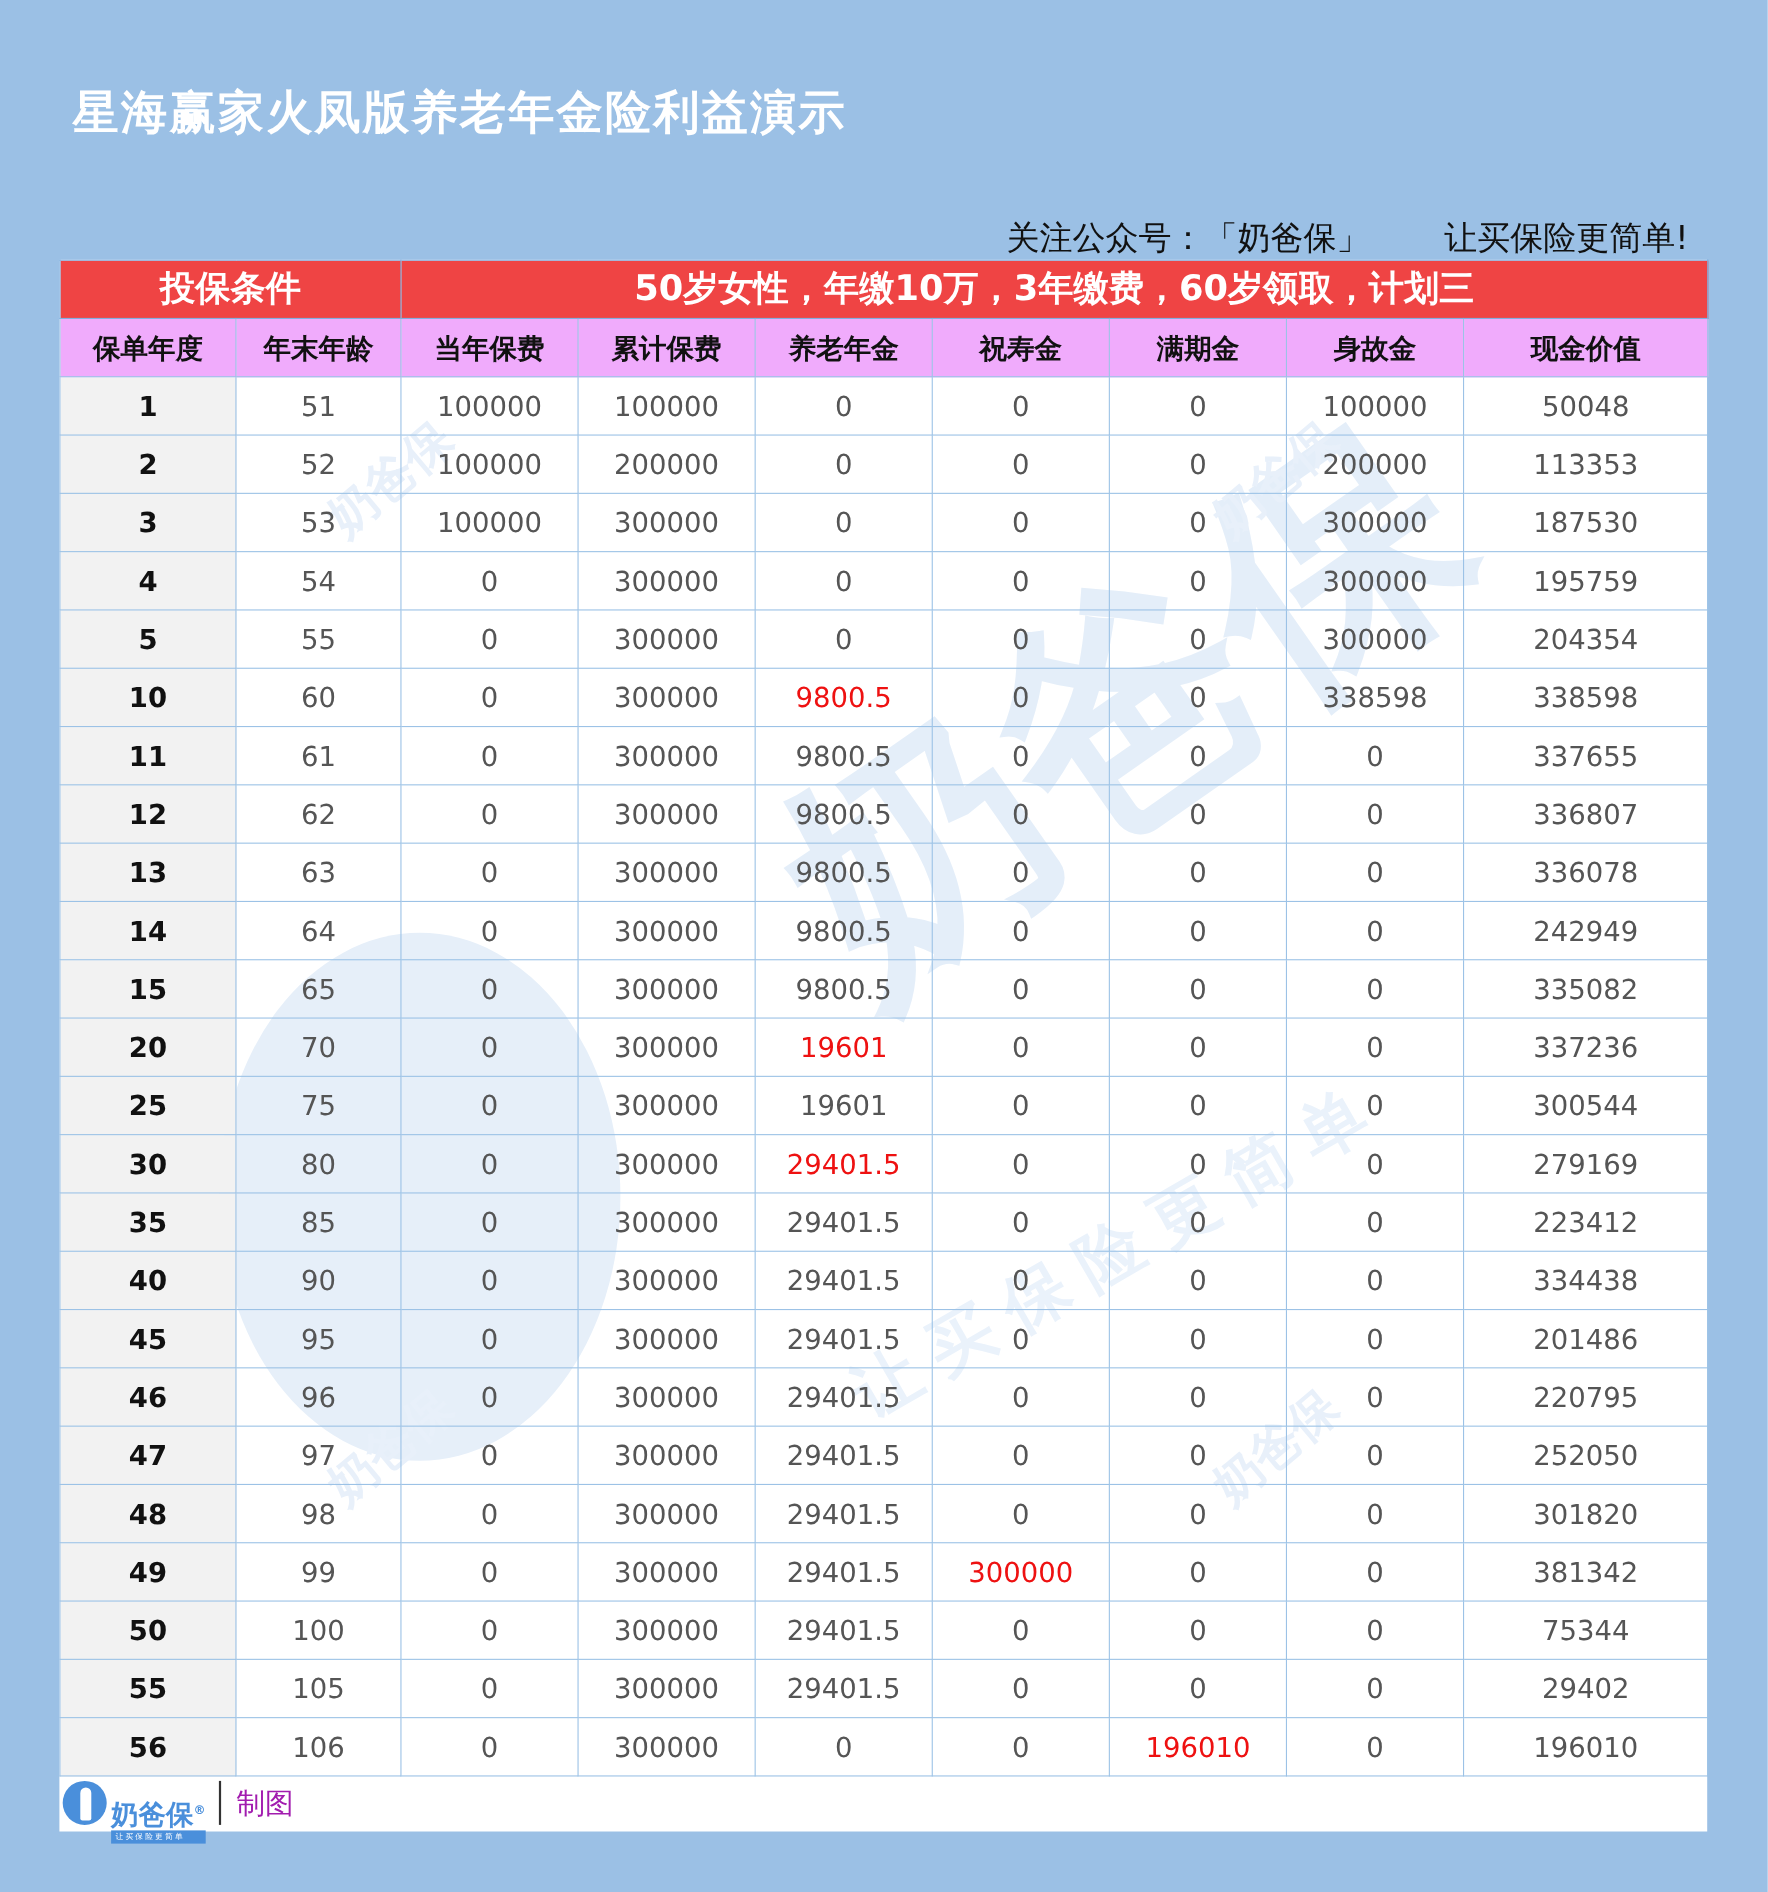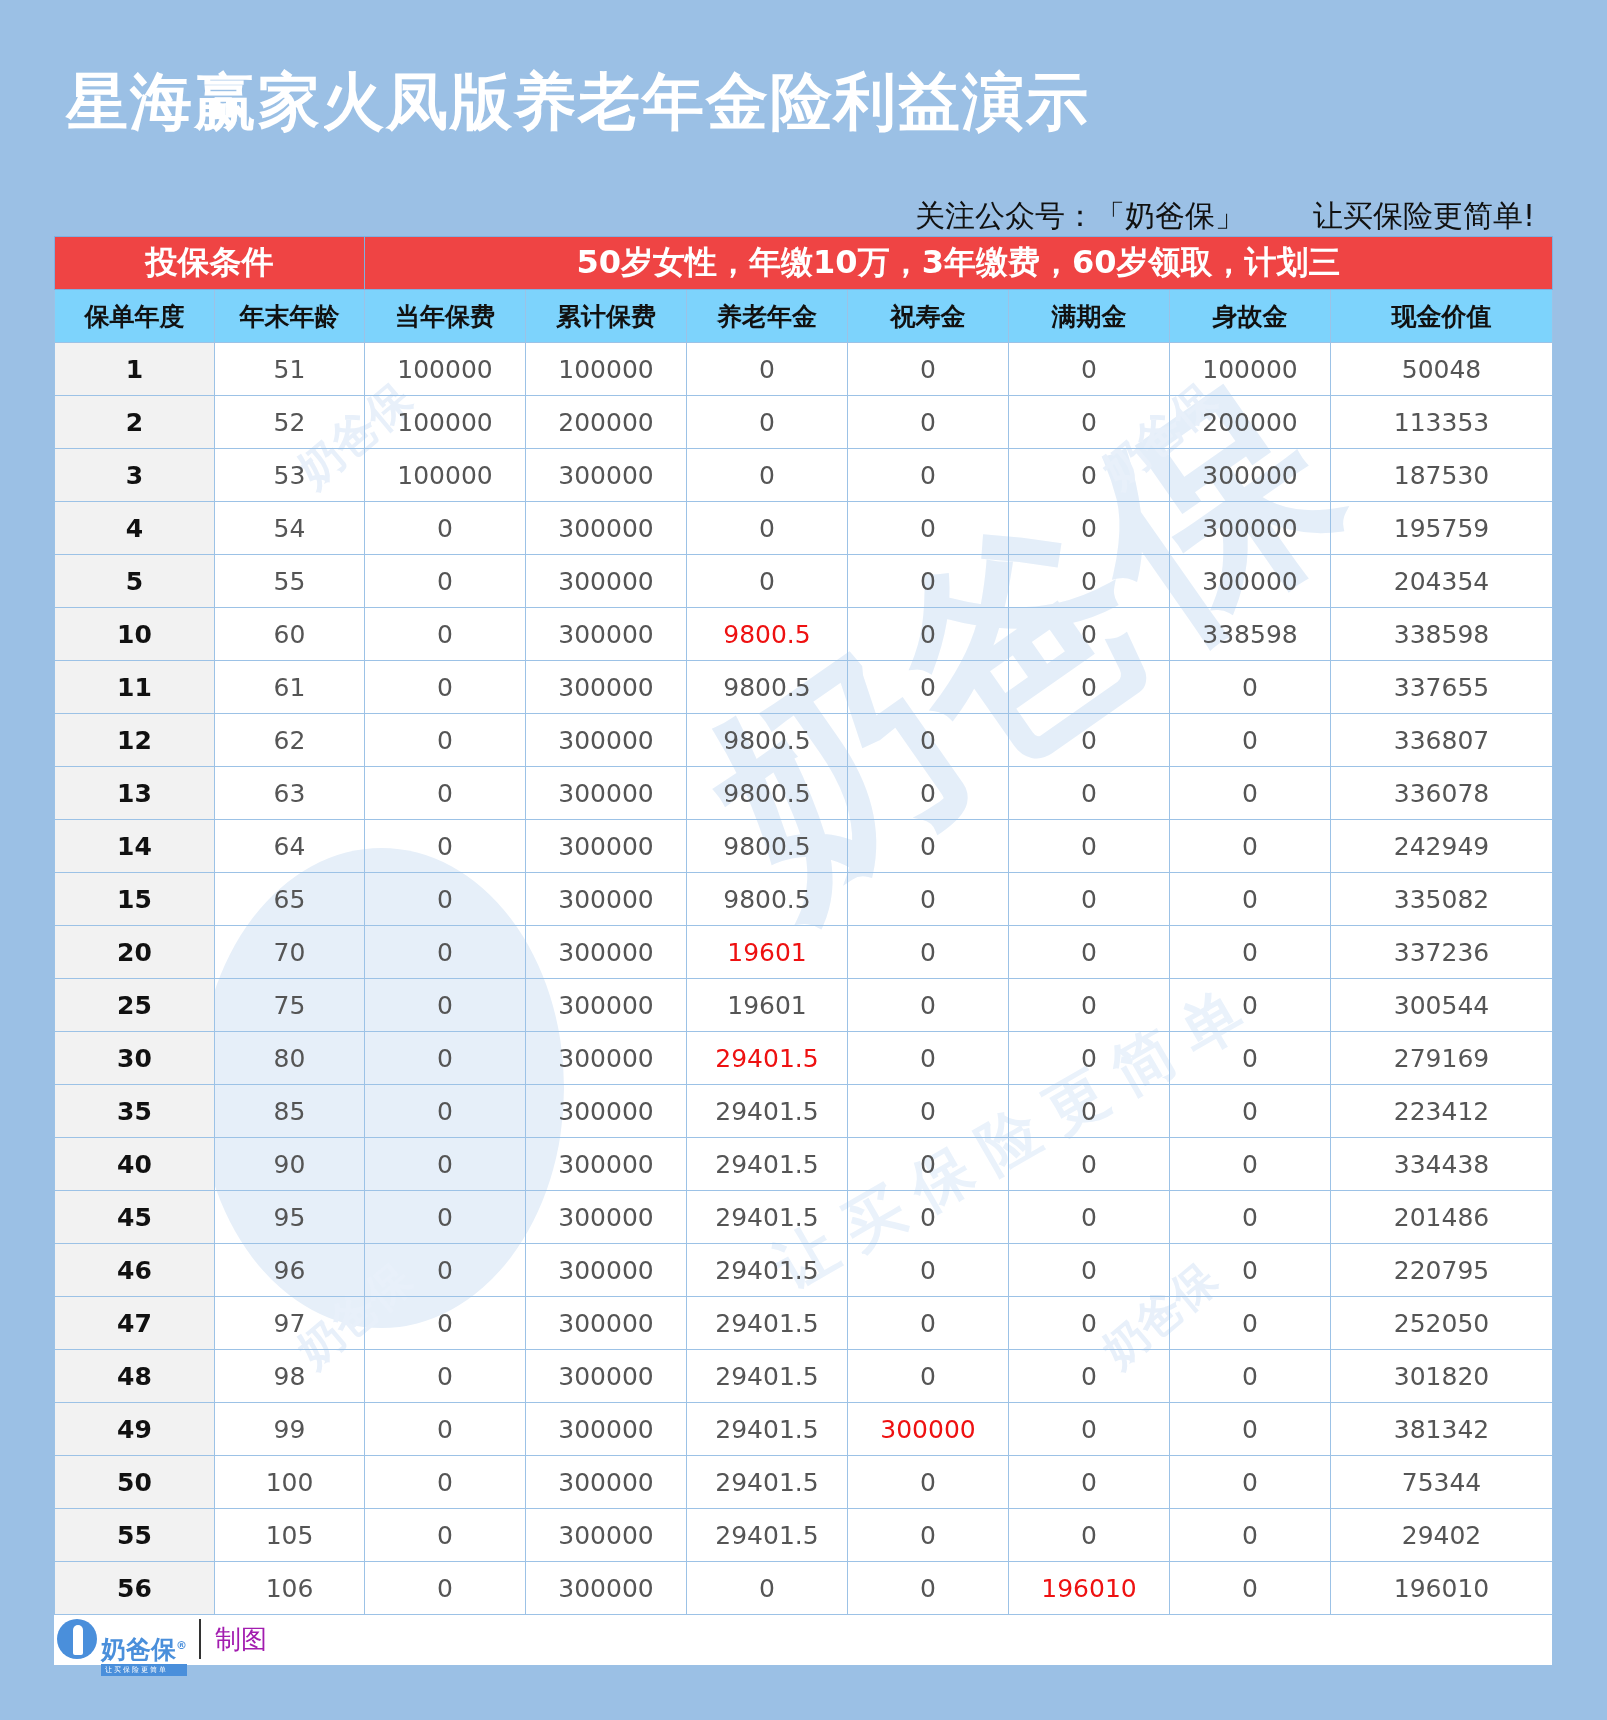--- a/index.html
+++ b/index.html
@@ -1,36 +1,36 @@
 <!DOCTYPE html>
 <html><head>
   <meta charset="utf-8">
   <style>
     html, body { margin:0; padding:0; }
     body {
       width:1607px; height:1720px; background:#9bc0e5; position:relative; overflow:hidden;
       font-family:"DejaVu Sans","Liberation Sans",sans-serif;
     }
     .title {
-      position:absolute; left:66px; top:62px; font-size:62px; font-weight:bold; color:#ffffff;
+      position:absolute; left:66px; top:62px; font-size:42px; font-weight:bold; color:#ffffff;
       letter-spacing:2px; line-height:80px; white-space:nowrap;text-align:right;
     }
     .follow {
       position:absolute; top:196px; right:72px; font-size:30px; color:#111; white-space:nowrap;
       display:flex; gap:68px;
     }
     .card {
       position:absolute; left:54px; top:236px; width:1498px; height:1429px; background:#fff;
     }
     table {
       border-collapse:collapse; width:1498px; table-layout:fixed; position:relative; z-index:2;
     }
     td, th { border:1px solid #9cc2e6; text-align:center; padding:0; }
     tr.cond td { background:#ef4444; color:#fff; font-weight:bold; font-size:32px; height:52px; border-color:#7fb0e0; }
-    tr.cols th { background:#7dd3fc; color:#111; font-weight:bold; font-size:25px; height:52px; }
+    tr.cols th { background:#f0abfc; color:#111; font-weight:bold; font-size:25px; height:52px; }
     tr.row td { height:52px; font-size:25px; color:#555; background:transparent; }
     tr.row td.yr { background:#f2f2f2; color:#111; font-weight:bold; }
     td.red { color:#ee1111 !important; }
     .footer {
       position:absolute; left:0; top:1377px; width:1498px; height:52px; display:flex; align-items:center; z-index:2;
     }
     .logo { display:flex; align-items:center; margin-left:3px; }
     .logo-circle { width:40px; height:40px; border-radius:50%; background:#4a8fdb; position:relative; overflow:hidden; }
     .logo-circle::after { content:""; position:absolute; left:16px; top:6px; width:10px; height:30px; background:#fff; border-radius:5px 5px 2px 2px; }
     .logo-text { display:flex; flex-direction:column; margin-left:4px;margin-top:31px; }

